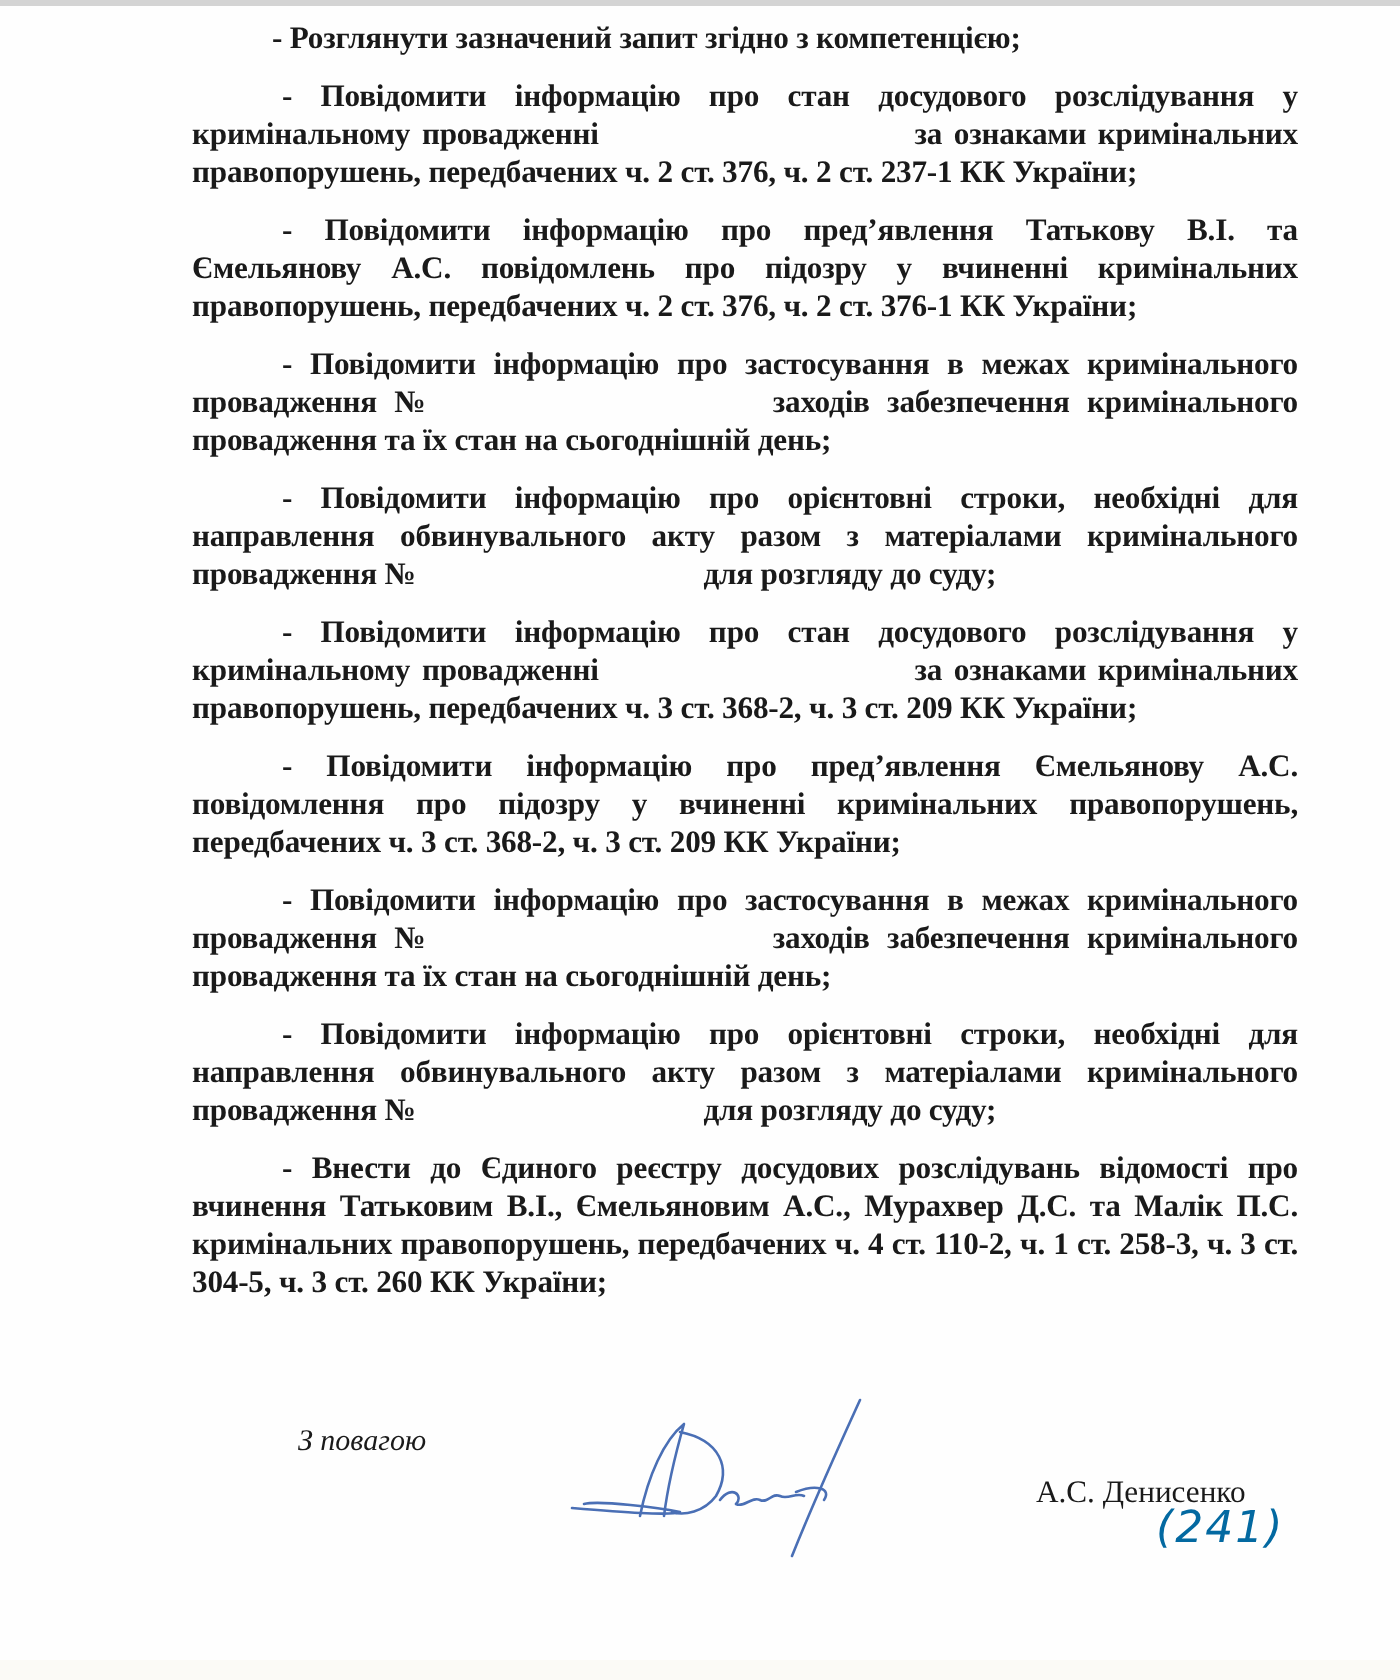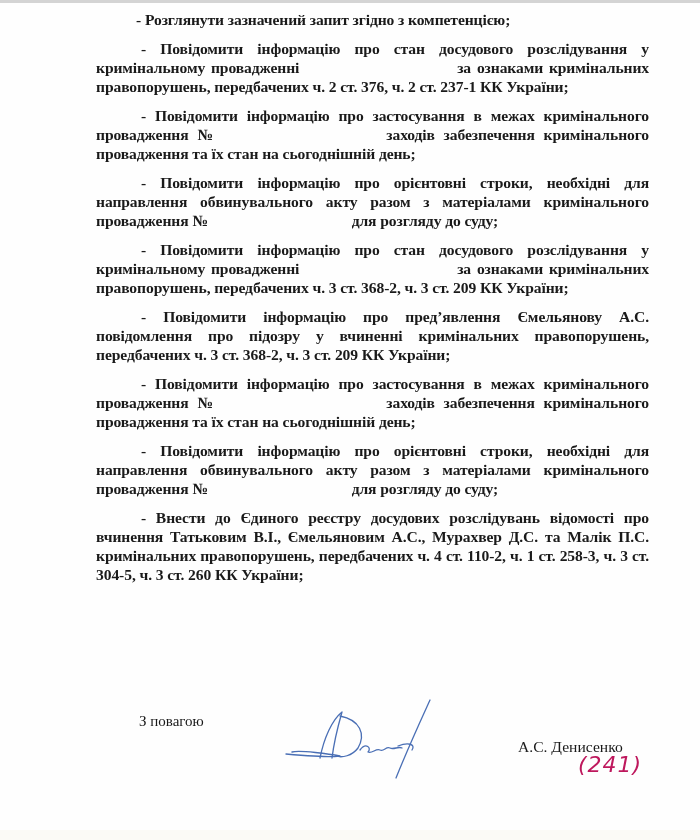--- a/index.html
+++ b/index.html
@@ -26,47 +26,48 @@
     line-height: 19px;
     text-align: justify;
     text-indent: 45px;
     margin: 0 0 10px 0;
     letter-spacing: -0.1px;
     font-weight: bold;
   }
   .para.first { text-indent: 40px; }
   .gap { display: inline-block; }
   .closing {
-    position: absolute; left: 139px; top: 713px;
-    font-size: 15px; 
+    position: absolute; left: 149px; top: 713px;
+    font-size: 15px; font-style: italic;
   }
   .signer {
     position: absolute; left: 518px; top: 738px;
     font-size: 15.6px; font-weight: normal;
   }
   .signature {
     position: absolute; left: 280px; top: 698px; width: 180px; height: 90px;
   }
   .page-number {
     position: absolute; left: 578px; top: 752px;
     font-family: "DejaVu Sans", sans-serif;
-    font-size: 22px; color: #be185d; font-style: italic;
+    font-size: 22px; color: #0369a1; font-style: italic;
     letter-spacing: 1px;
   }
 </style>
 </head>
 <body>
 
 <div class="top-edge"></div>
 
 <div class="page">
   <p class="para first"><span>-  Розглянути зазначений запит згідно з компетенцією;</span></p>
 
   <p class="para"><span>- Повідомити інформацію про стан досудового розслідування у кримінальному провадженні</span><span class="gap" style="width:152px"></span> <span>за ознаками кримінальних правопорушень, передбачених ч. 2 ст. 376, ч. 2 ст. 237-1 КК України;</span></p>
 
+  <p class="para"><span>-  Повідомити інформацію про пред’явлення Татькову В.І. та Ємельянову А.С. повідомлень про підозру у вчиненні кримінальних правопорушень, передбачених ч. 2 ст. 376, ч. 2 ст. 376-1 КК України;</span></p>
 
   <p class="para"><span>- Повідомити інформацію про застосування в межах кримінального провадження №</span><span class="gap" style="width:160px"></span> <span>заходів забезпечення кримінального провадження та їх стан на сьогоднішній день;</span></p>
 
   <p class="para"><span>- Повідомити інформацію про орієнтовні строки, необхідні для направлення обвинувального акту разом з матеріалами кримінального провадження №</span><span class="gap" style="width:140px"></span> <span>для розгляду до суду;</span></p>
 
   <p class="para"><span>- Повідомити інформацію про стан досудового розслідування у кримінальному провадженні</span><span class="gap" style="width:152px"></span> <span>за ознаками кримінальних правопорушень, передбачених ч. 3 ст. 368-2, ч. 3 ст. 209 КК України;</span></p>
 
   <p class="para"><span>- Повідомити інформацію про пред’явлення Ємельянову А.С. повідомлення про підозру у вчиненні кримінальних правопорушень, передбачених ч. 3 ст. 368-2, ч. 3 ст. 209 КК України;</span></p>
 
   <p class="para"><span>- Повідомити інформацію про застосування в межах кримінального провадження №</span><span class="gap" style="width:160px"></span> <span>заходів забезпечення кримінального провадження та їх стан на сьогоднішній день;</span></p>

